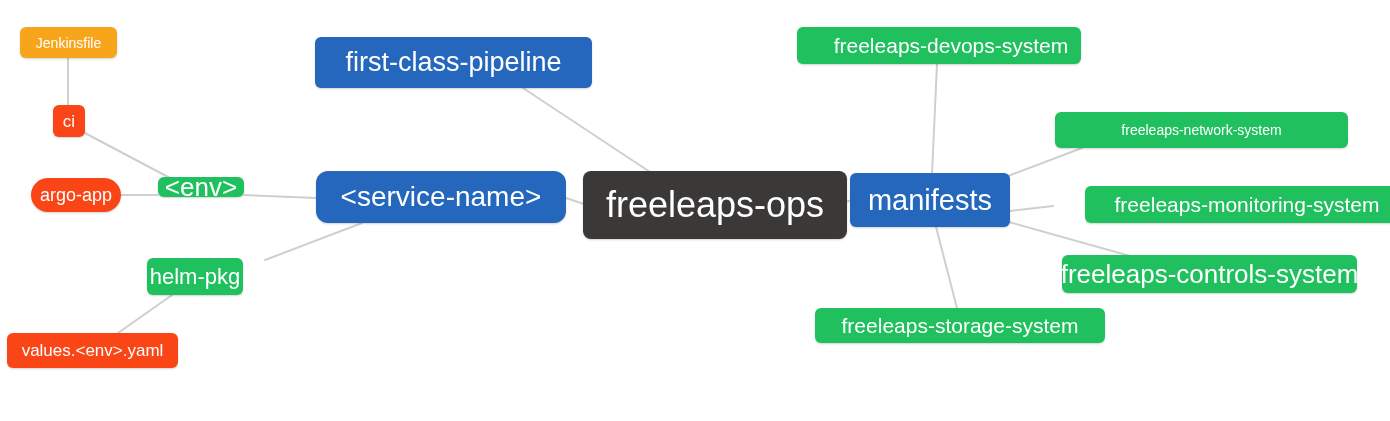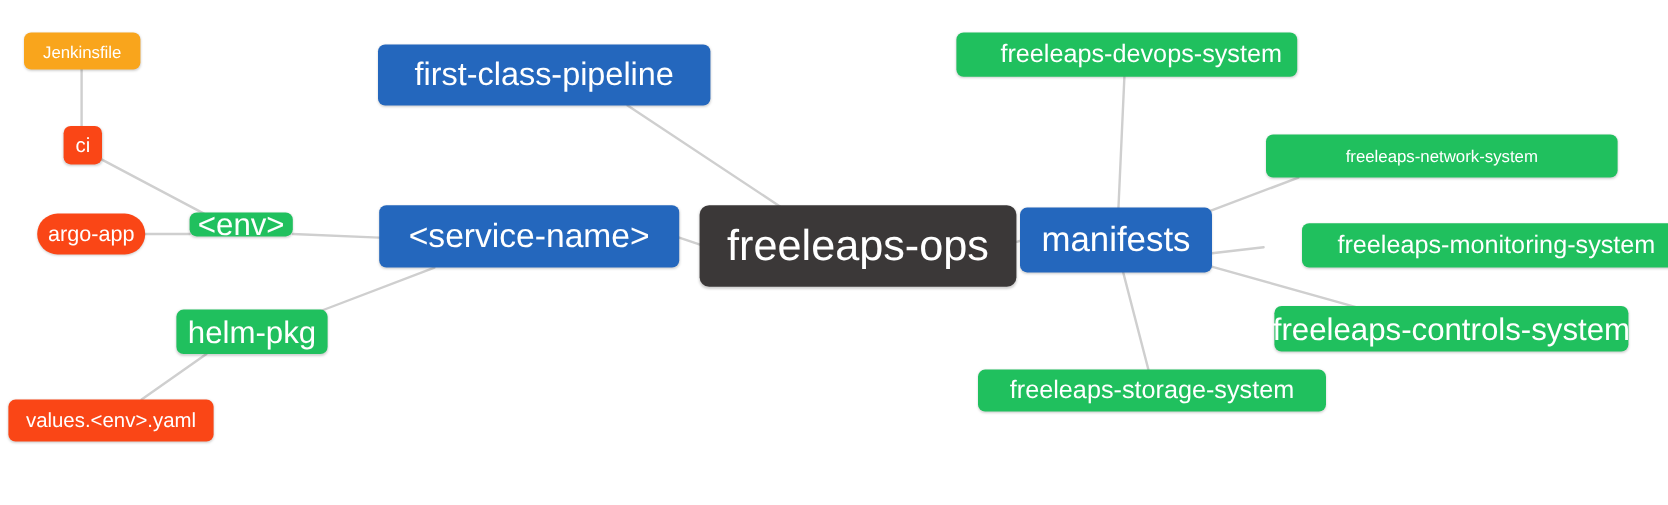--- a/index.html
+++ b/index.html
@@ -41,27 +41,27 @@
   </svg>
 
   <div class="node orange" style="left:20px;top:27px;width:97px;height:31px;font-size:14px;">Jenkinsfile</div>
 
   <div class="node red" style="left:53px;top:105px;width:32px;height:32px;font-size:17px;">ci</div>
 
   <div class="node red" style="left:31px;top:178px;width:90px;height:34px;font-size:18px;border-radius:17px;">argo-app</div>
 
   <div class="node green" style="left:158px;top:177px;width:86px;height:20px;font-size:26px;">&lt;env&gt;</div>
 
-  <div class="node green" style="left:147px;top:258px;width:126px;height:37px;font-size:26px;">helm-pkg</div>
+  <div class="node green" style="left:147px;top:258px;width:96px;height:37px;font-size:22px;">helm-pkg</div>
 
   <div class="node red" style="left:7px;top:333px;width:171px;height:35px;font-size:17px;">values.&lt;env&gt;.yaml</div>
 
   <div class="node blue" style="left:315px;top:37px;width:277px;height:51px;font-size:27px;text-align:center;">first-class-pipeline</div>
 
-  <div class="node blue" style="left:316px;top:171px;width:250px;height:52px;font-size:28px;">&lt;service-name&gt;</div>
+  <div class="node blue" style="left:316px;top:171px;width:250px;height:52px;font-size:28px;border-radius:12px;">&lt;service-name&gt;</div>
 
   <div class="node blue" style="left:850px;top:173px;width:160px;height:54px;font-size:29px;">manifests</div>
 
   <div class="node dark" style="left:583px;top:171px;width:264px;height:68px;font-size:36px;">freeleaps-ops</div>
 
   <div class="node green" style="left:797px;top:27px;width:284px;height:37px;font-size:21px;padding-left:28px;">freeleaps-devops-system</div>
 
   <div class="node green" style="left:1055px;top:112px;width:293px;height:36px;font-size:14px;">freeleaps-network-system</div>
 
   <div class="node green" style="left:1053px;top:186px;width:324px;height:37px;font-size:21px;margin-left:32px;">freeleaps-monitoring-system</div>

